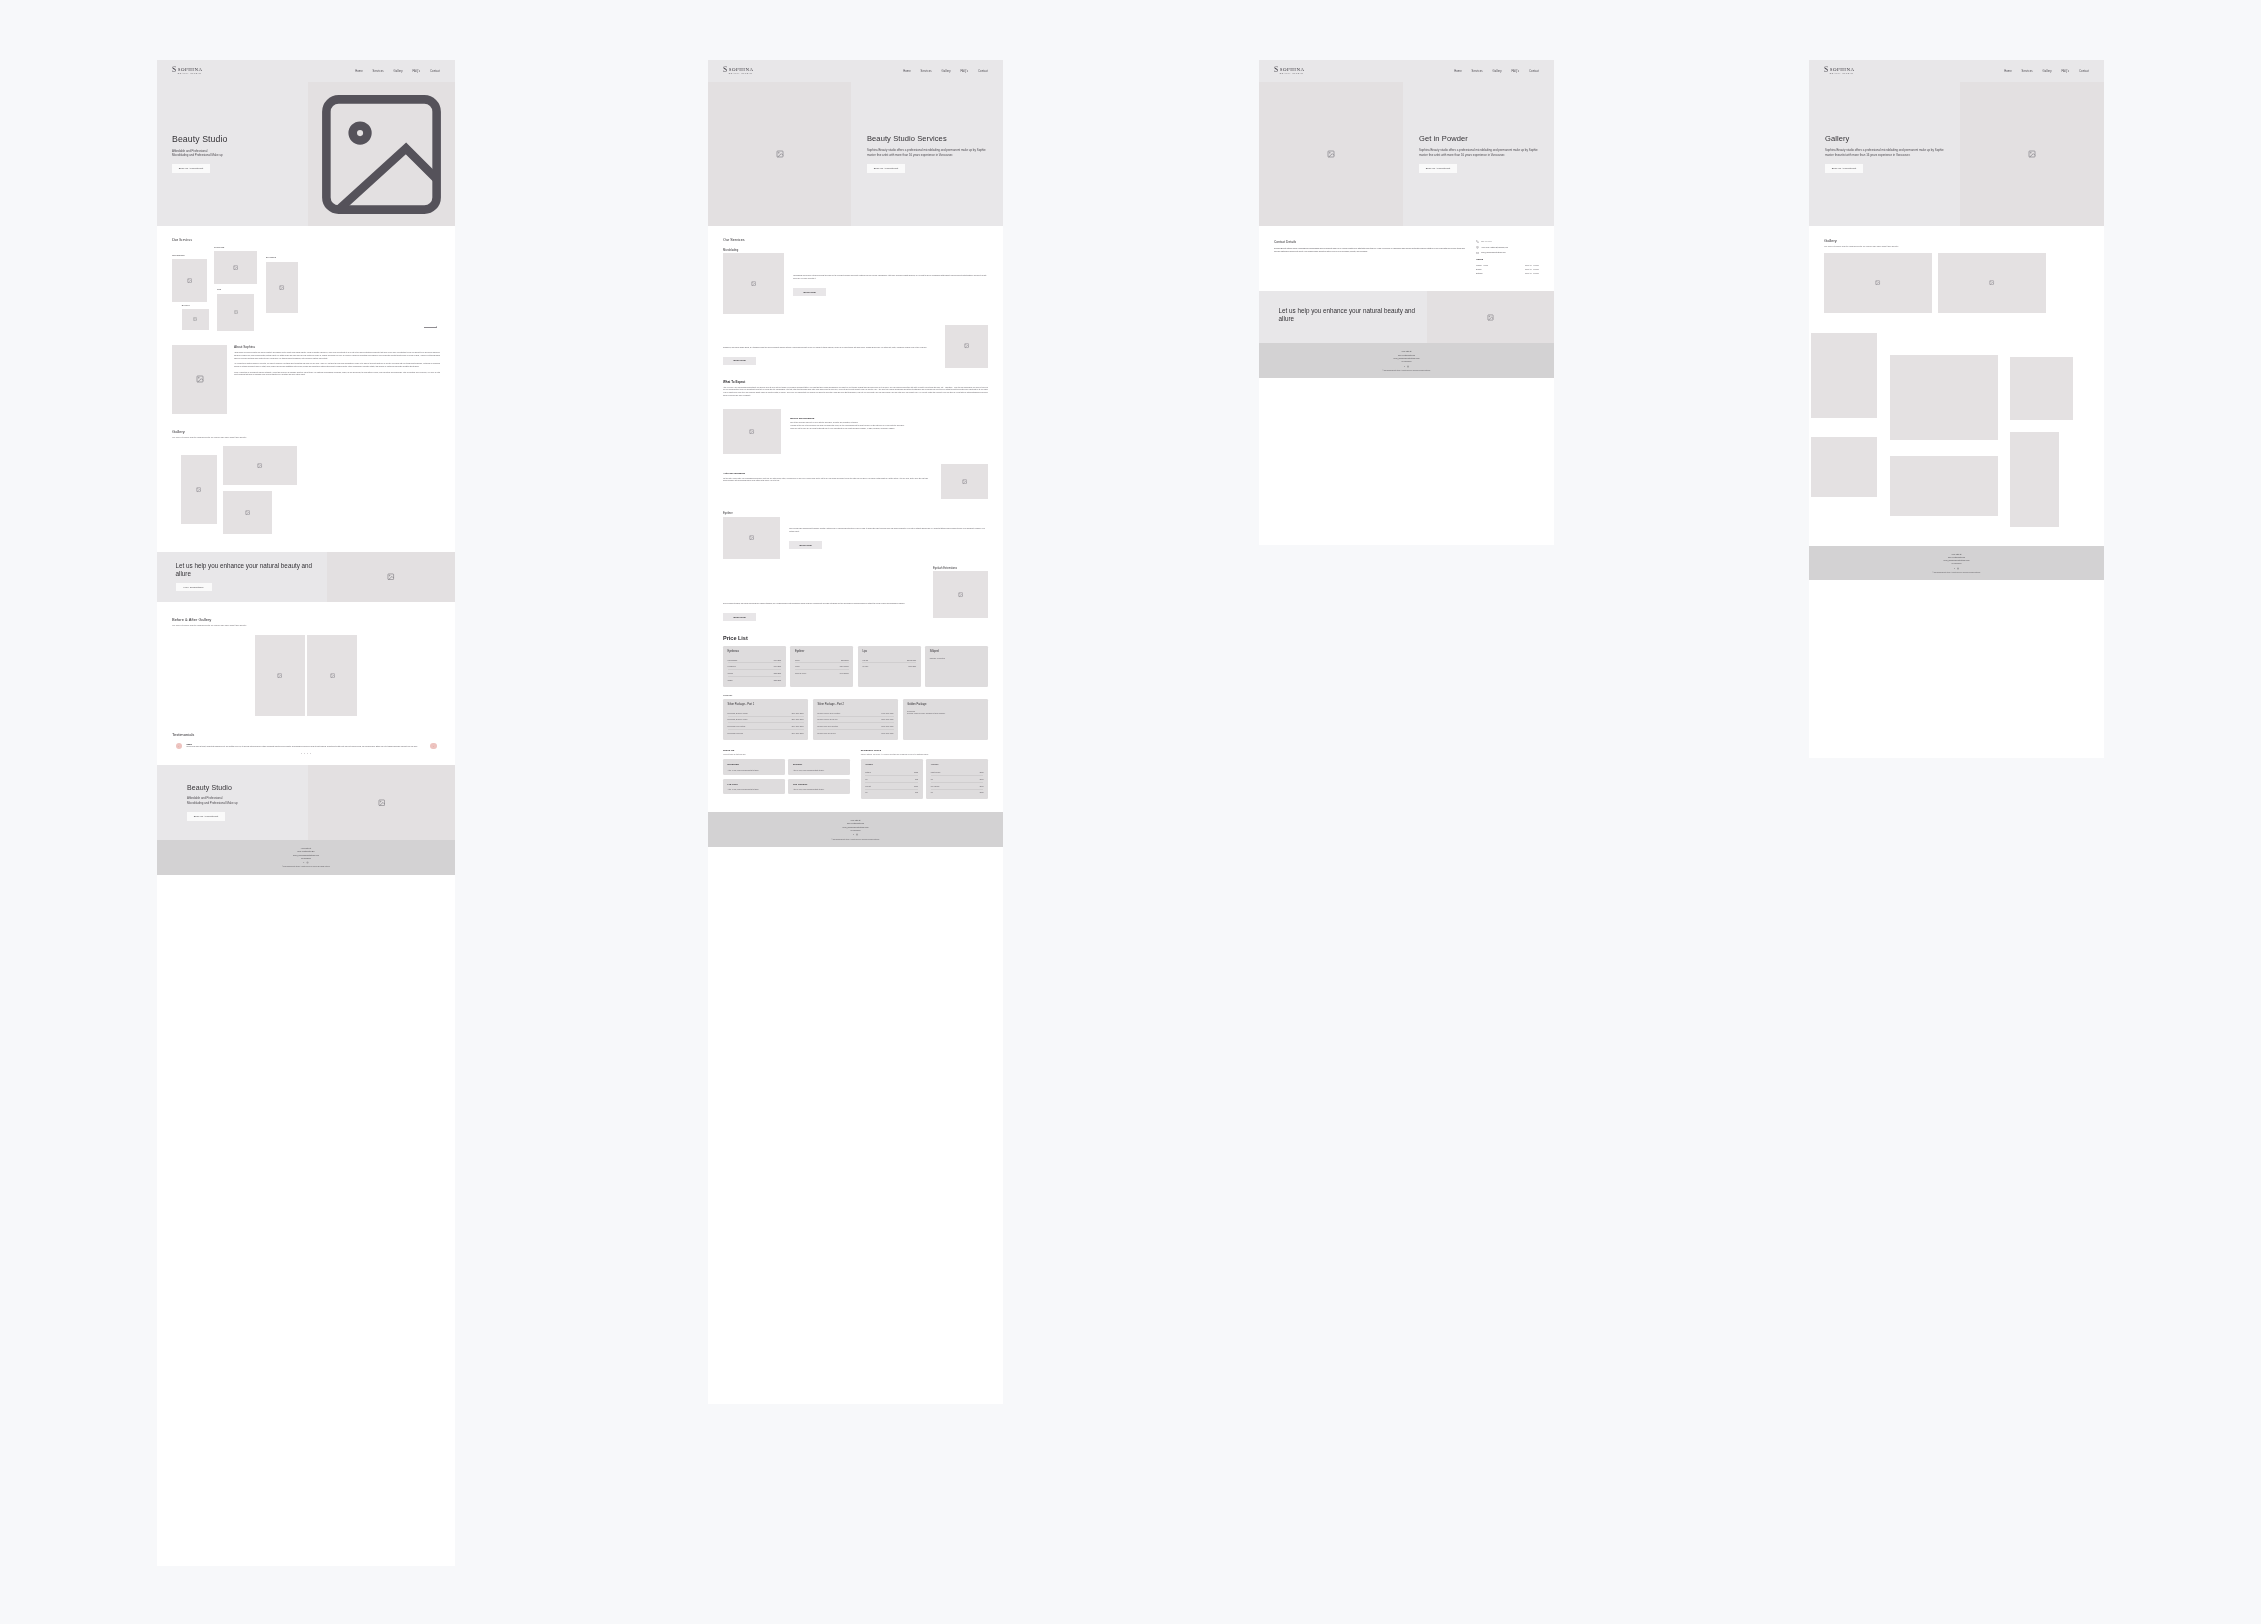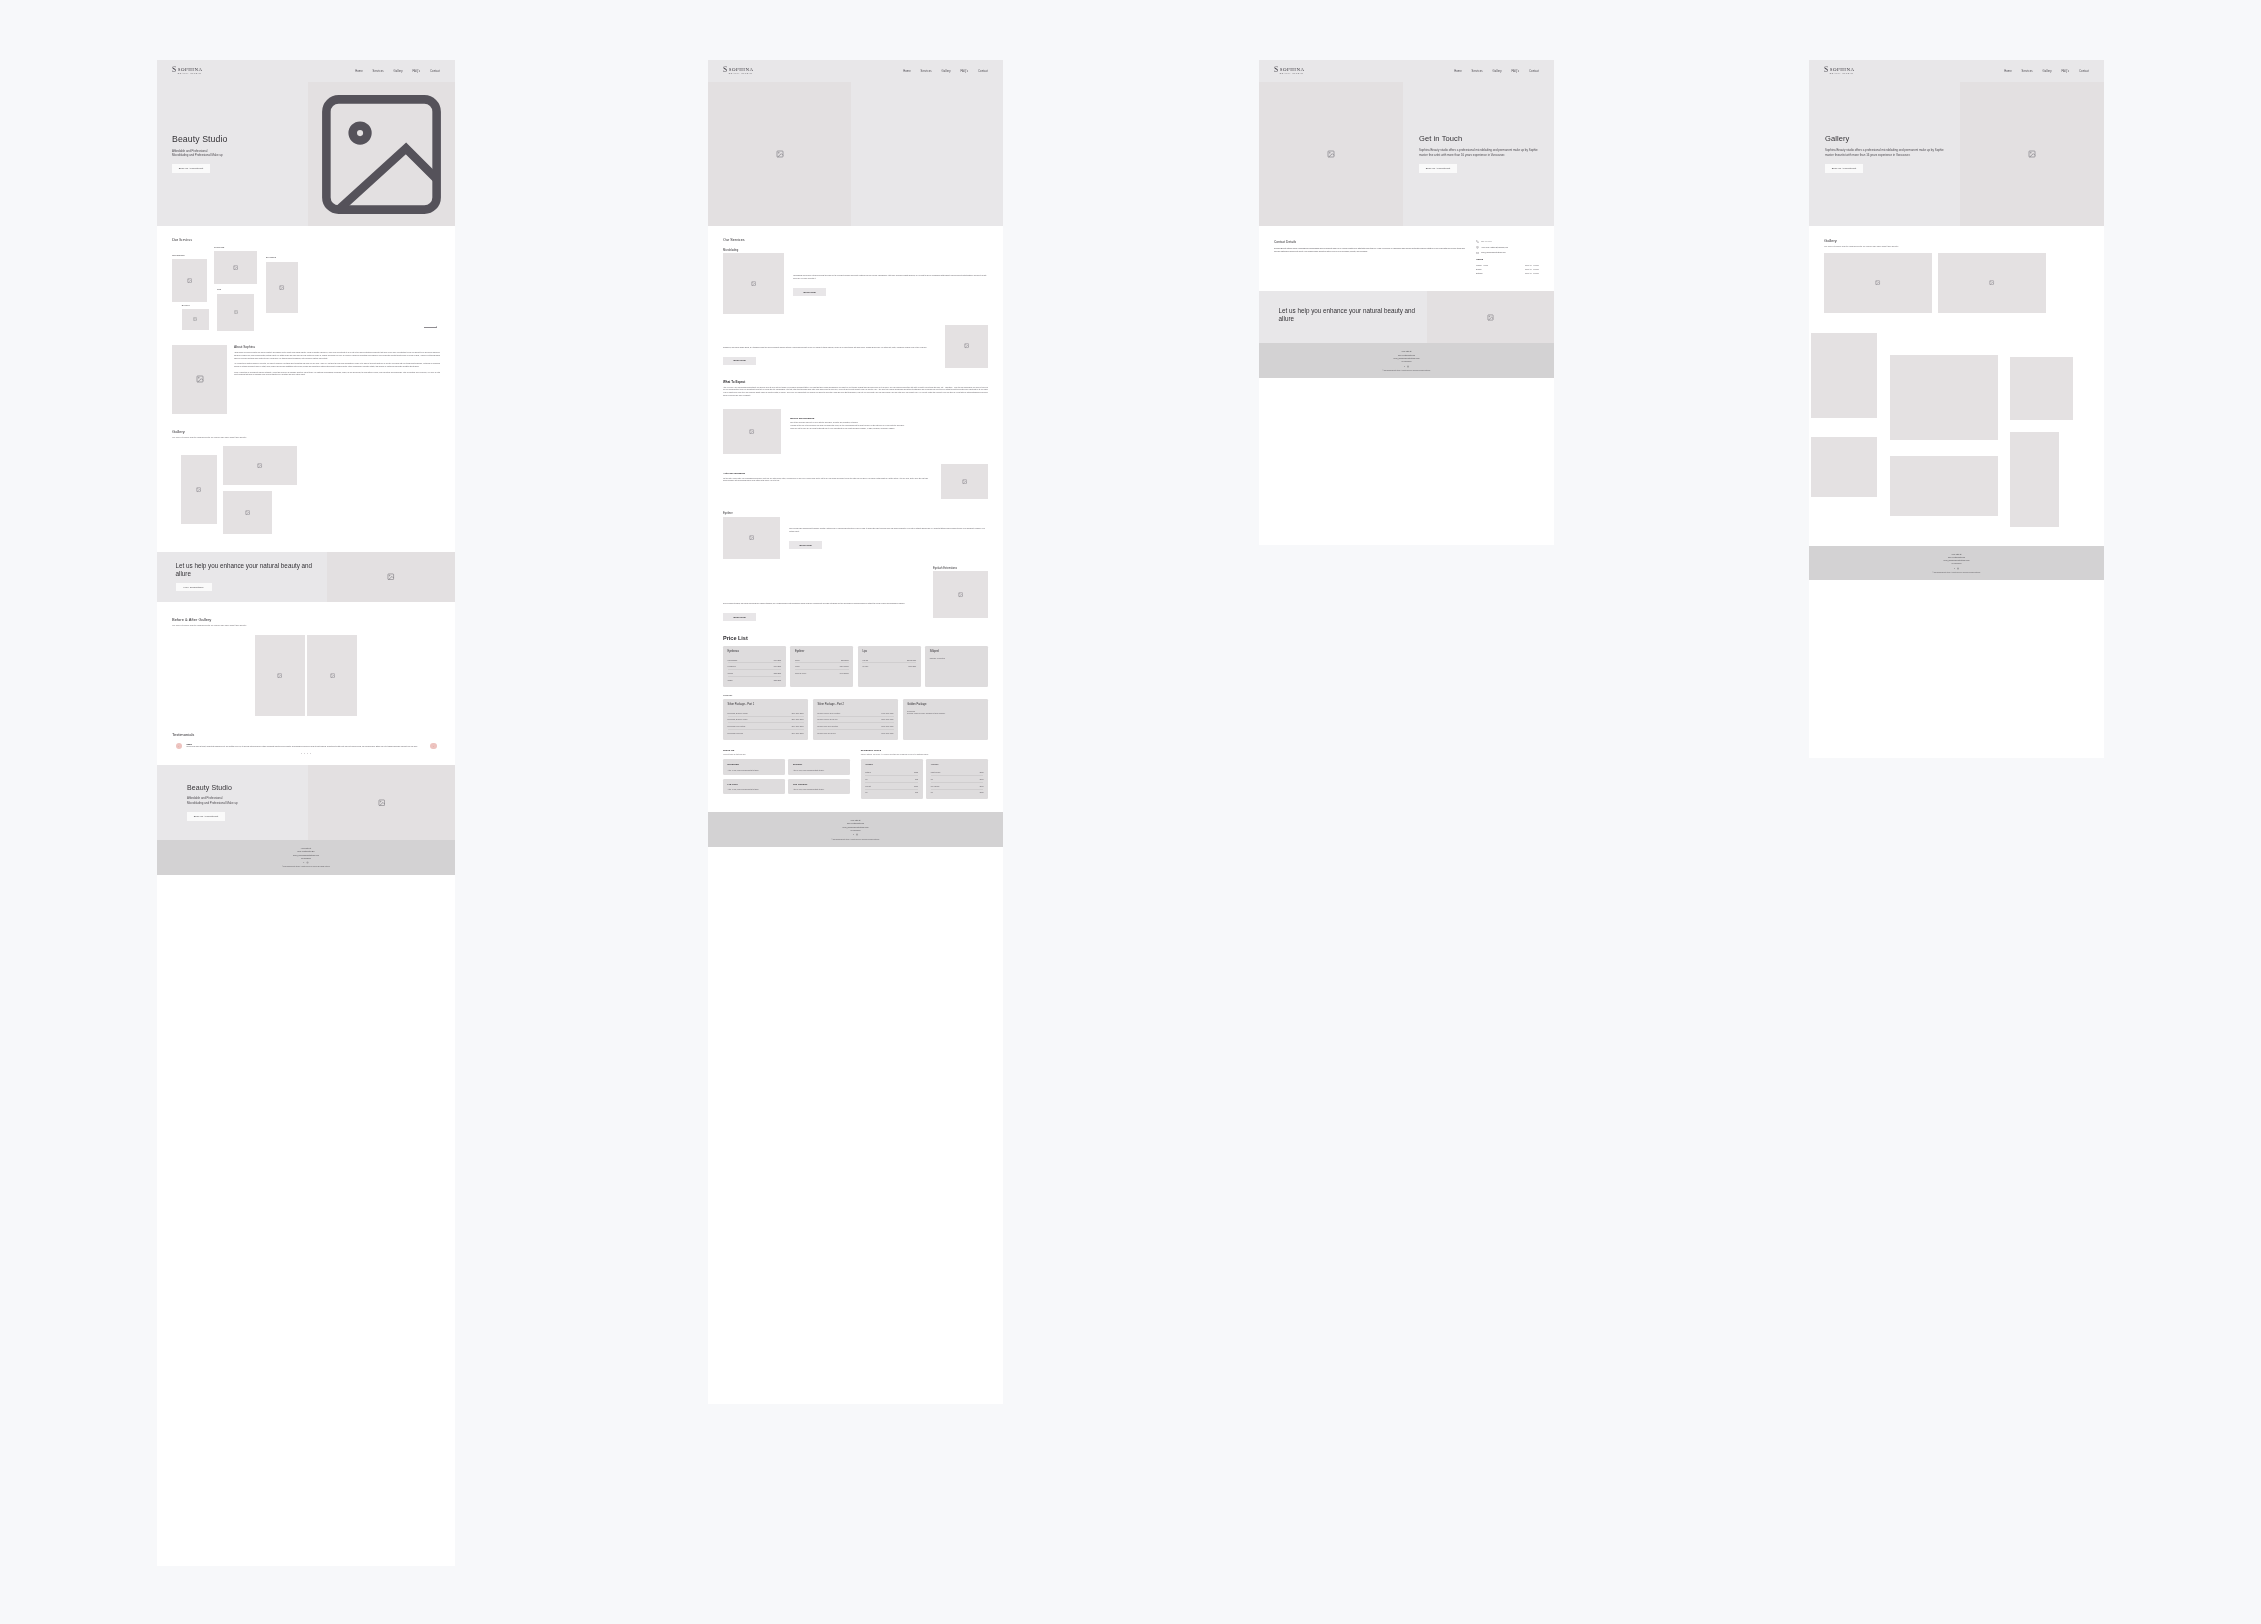--- a/index.html
+++ b/index.html
@@ -369,20 +369,25 @@
         <span>Contact</span>
       </div>
     </div>
     <div class="hero-body" style="height:144px;">
       <div class="hero-img" style="width:143px;">
         <svg viewBox="0 0 24 24" width="8" height="8" fill="none" stroke="#55525a" stroke-width="1.4">
               <rect x="3" y="3" width="18" height="18" rx="2"></rect>
               <circle cx="8.5" cy="8.5" r="1.2"></circle>
               <path d="M21 16l-5-5L5 21"></path>
             </svg>
+      </div>
+      <div class="hero-col-text" style="flex:1;padding-left:16px;padding-right:9.2px;">
+        <h1 class="hero-h1" style="font-size:7.5px;">Beauty Studio Services</h1>
+        <p class="hero-p">Sophina Beauty studio offers a professional microblading and permanent make up by Sophie master fine artist with more than 16 years experience in Vancouver.</p>
+        <button class="btn-white">Book an Appointment</button>
       </div>
     </div>
   </div>
 
   <div class="sect" style="padding-top:11.5px;">
     <h2 class="sect-title" style="font-size:3.7px;">Our Services</h2>
     <h3 class="sm-title" style="margin-top:7px;">Microblading</h3>
     <div class="row" style="gap:9.2px;">
       <div class="ph sm" style="width:61px;height:61px;">
         <svg viewBox="0 0 24 24" fill="none" stroke="#55525a" stroke-width="1.4">
@@ -683,21 +688,21 @@
     </div>
     <div class="hero-body" style="height:144px;">
       <div class="hero-img" style="width:144px;">
         <svg viewBox="0 0 24 24" width="8" height="8" fill="none" stroke="#55525a" stroke-width="1.4">
               <rect x="3" y="3" width="18" height="18" rx="2"></rect>
               <circle cx="8.5" cy="8.5" r="1.2"></circle>
               <path d="M21 16l-5-5L5 21"></path>
             </svg>
       </div>
       <div class="hero-col-text" style="flex:1;padding-left:16px;padding-right:7px;">
-        <h1 class="hero-h1" style="font-size:7.5px;">Get in Touch</h1>
+        <h1 class="hero-h1" style="font-size:7.5px;">Get in Powder</h1>
         <p class="hero-p">Sophina Beauty studio offers a professional microblading and permanent make up by Sophie master fine artist with more than 16 years experience in Vancouver.</p>
         <button class="btn-white">Book an Appointment</button>
       </div>
     </div>
   </div>
 
   <div class="contact-wrap">
     <div class="cinfo">
       <h2 class="sect-title" style="font-size:3.2px;margin-bottom:2.9px;">Contact Details</h2>
       <p class="cdetail">Sophina Beauty studio offers a professional microblading and permanent make up by Sophie master fine artist with more than 16 years experience in Vancouver.She worked as theater makeup artist for a few years with her precise touch and provide customized services to meet your unique image and style with a keen eye for precision, beauty, and elegance.</p>

